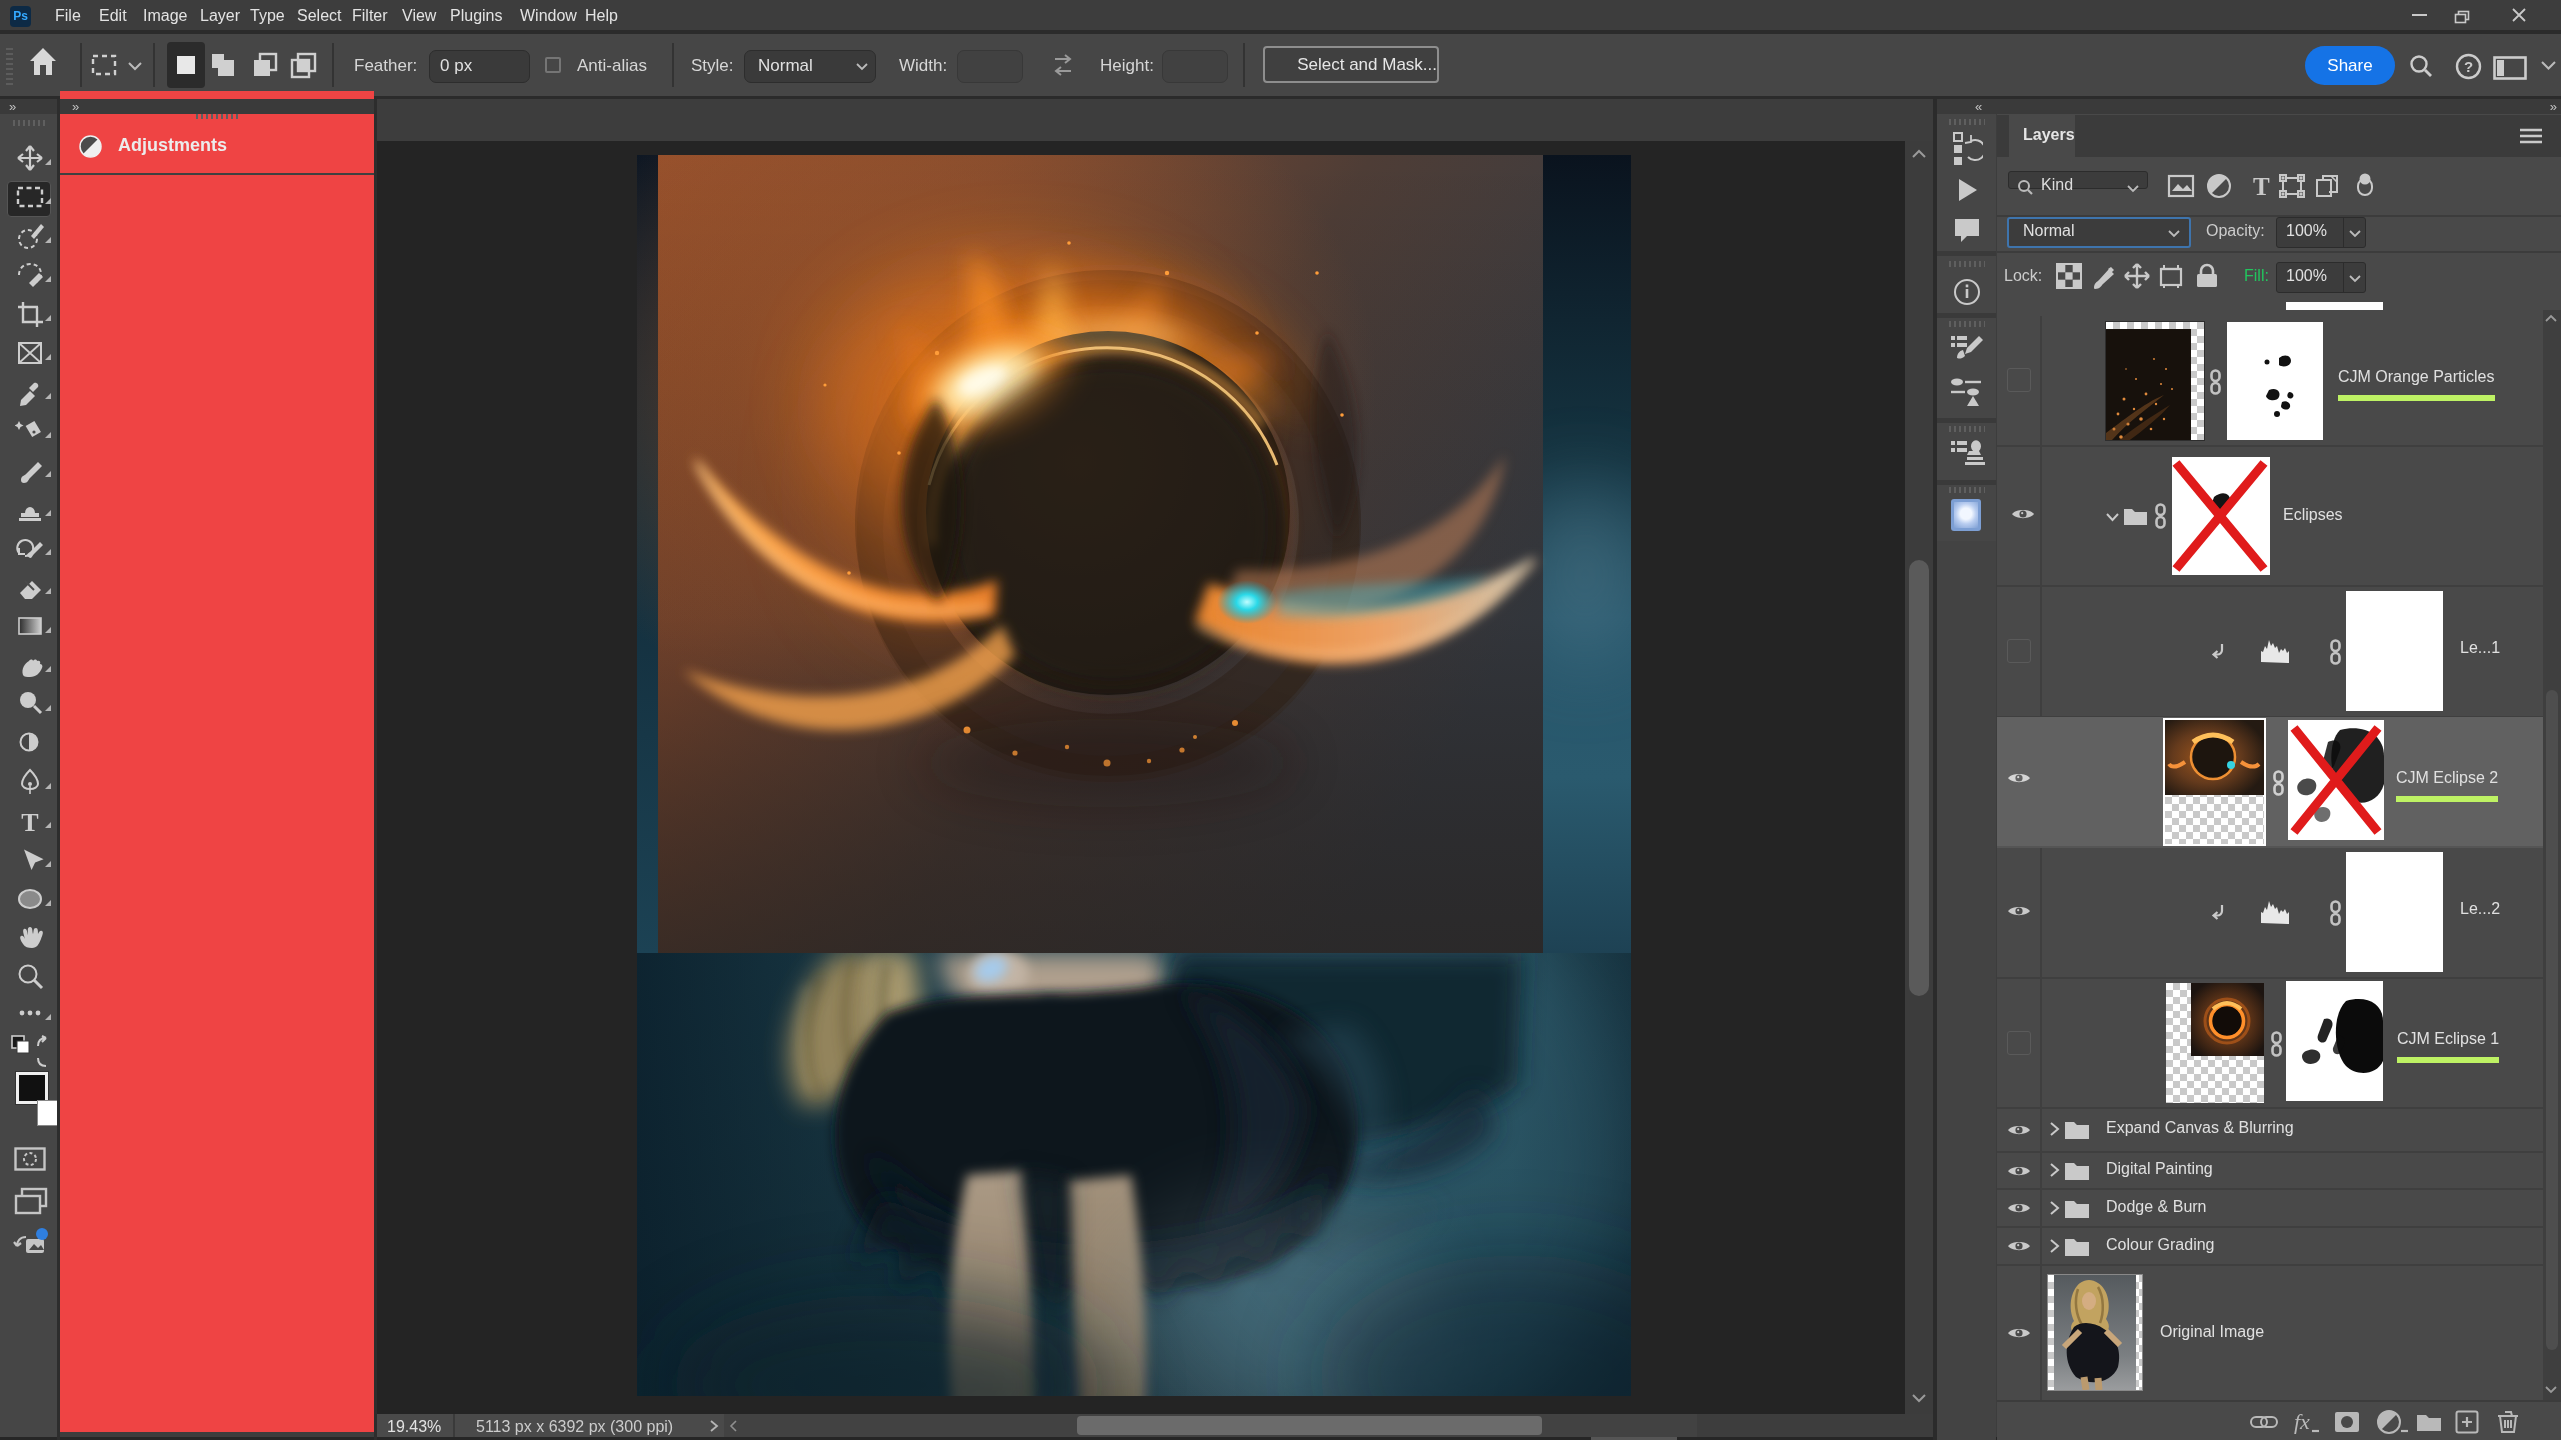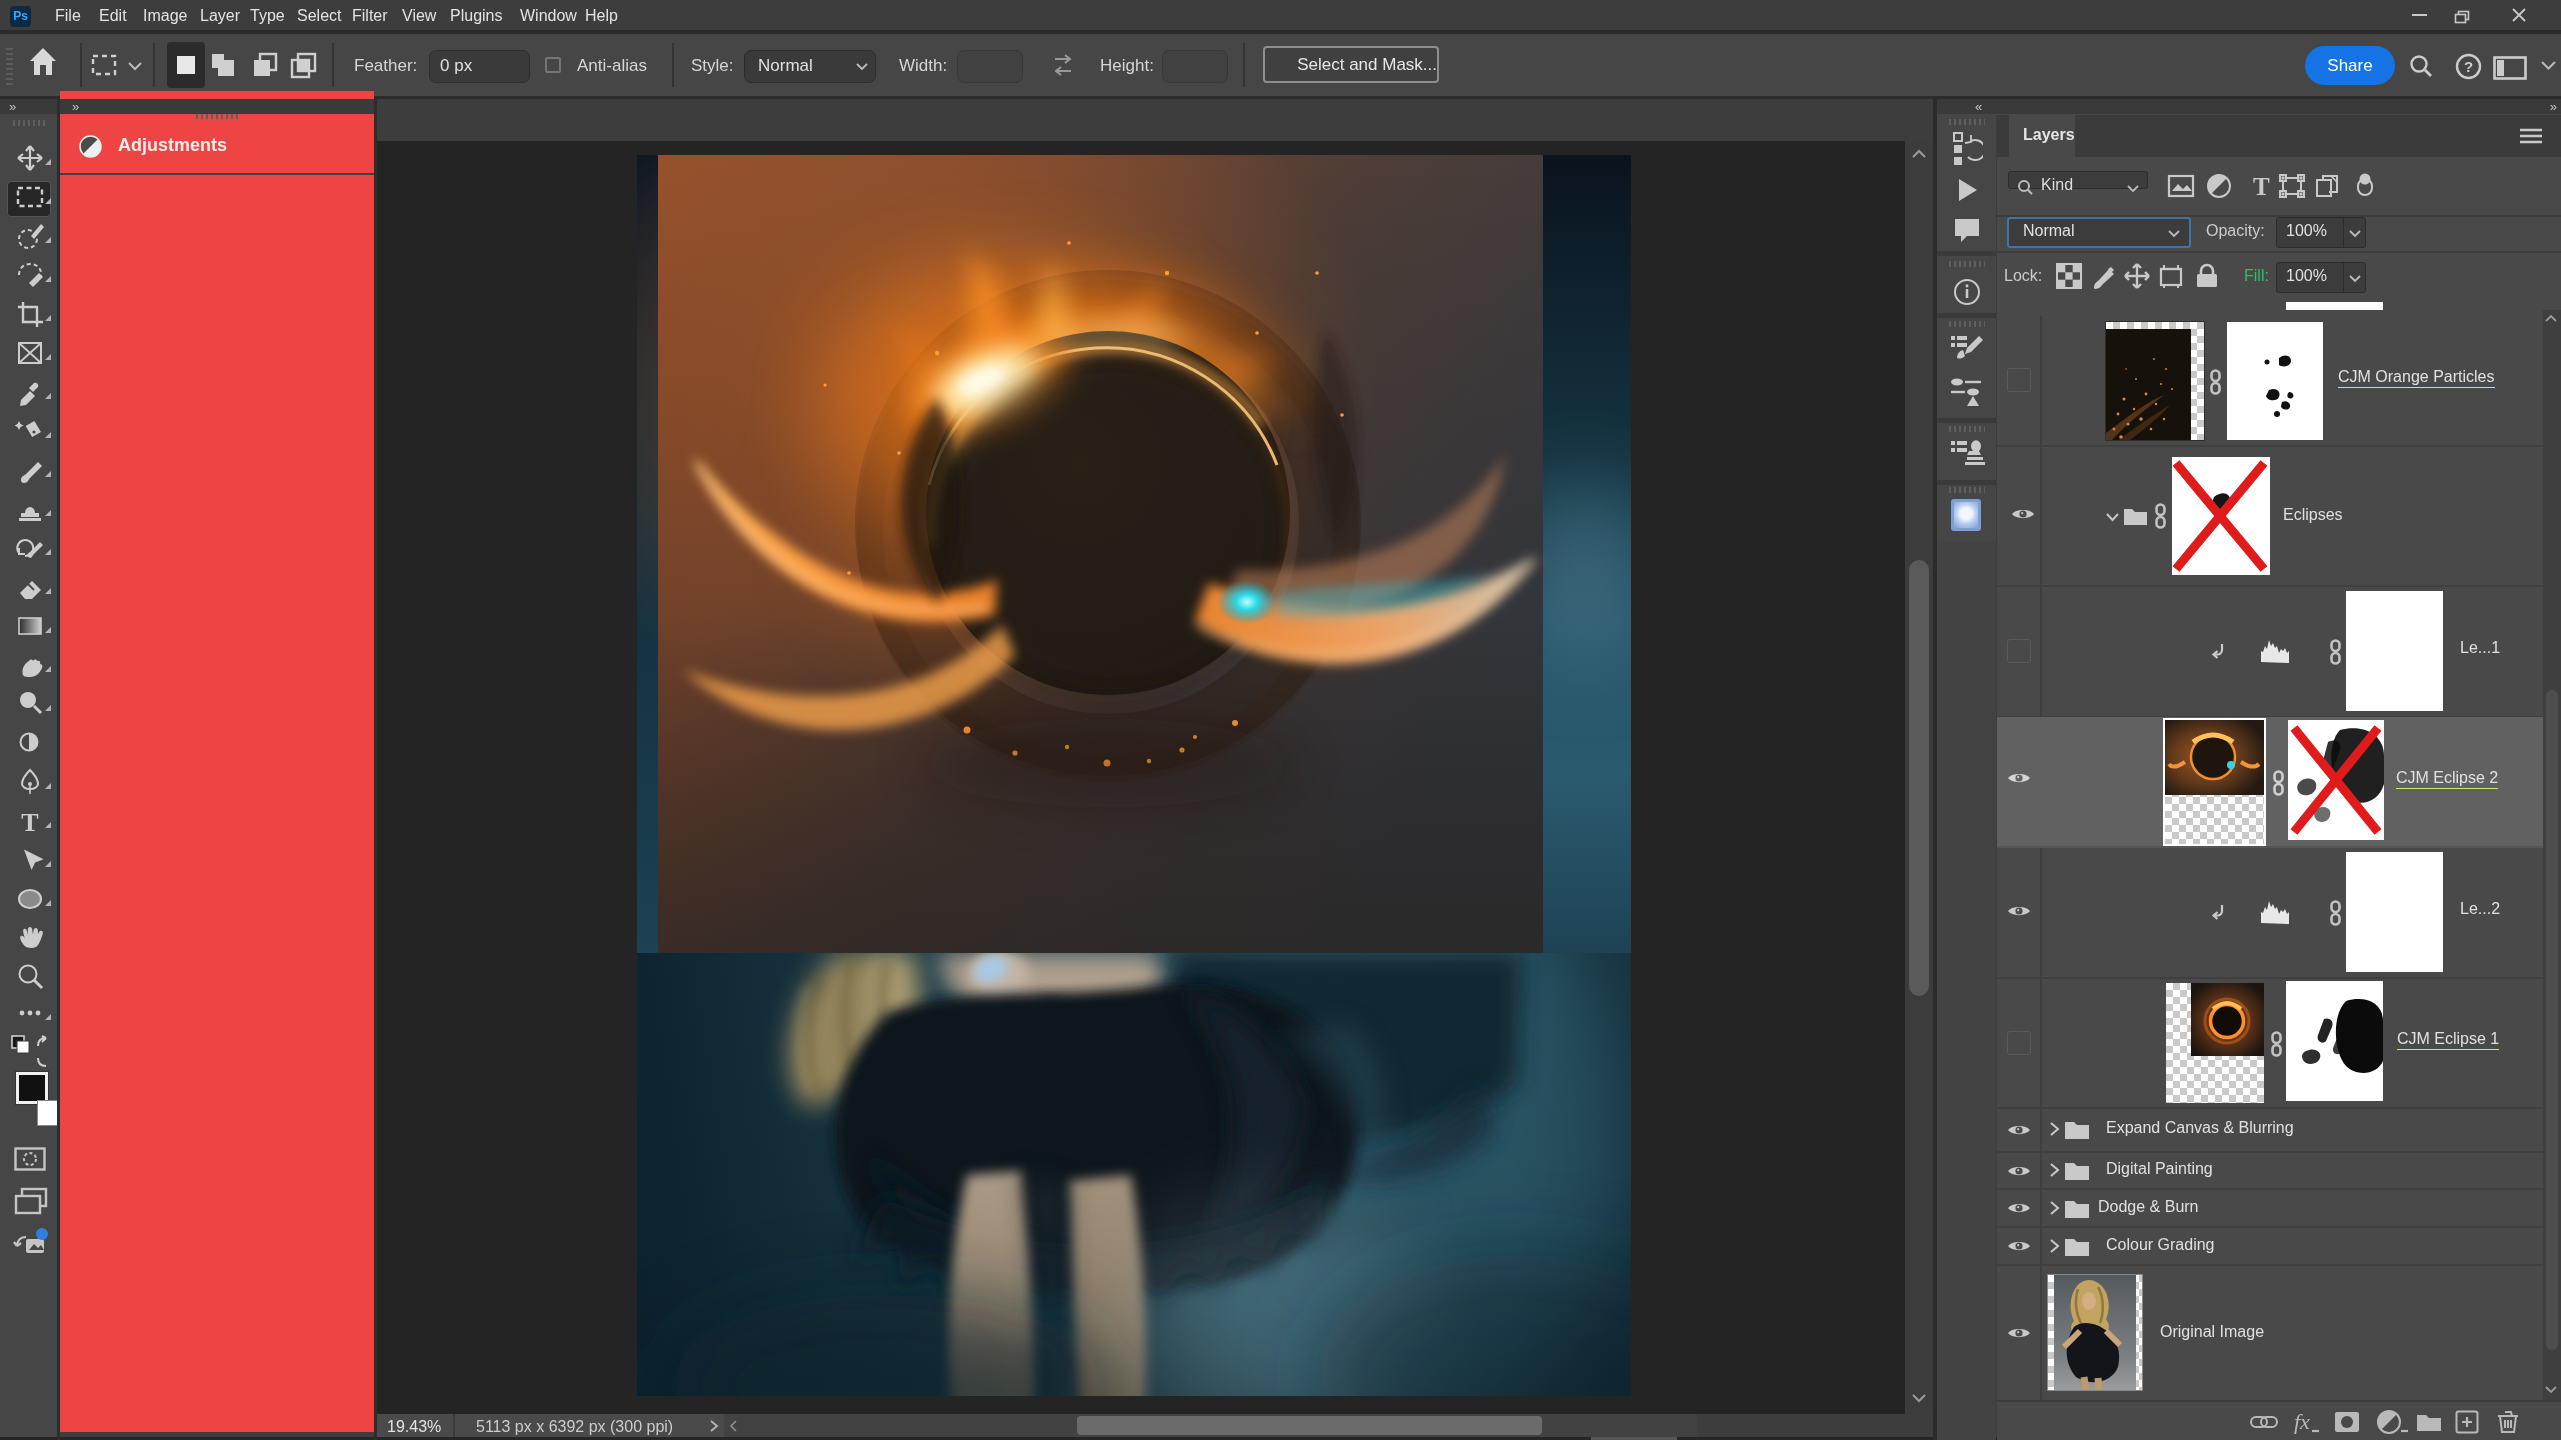--- a/index.html
+++ b/index.html
@@ -31,21 +31,21 @@
 #botstrip{position:absolute;left:0px;top:1437px;width:2561px;height:3px;background:#262626}
 
 #rgap{position:absolute;left:1933px;top:99px;width:4px;height:1341px;background:#2b2b2b}
 #icol{position:absolute;left:1937px;top:99px;width:59px;height:1341px;background:#464646}
 #lpanel{position:absolute;left:1997px;top:99px;width:564px;height:1341px;background:#494949}
 .hdots{position:absolute;height:6px;width:52px;background-image:repeating-linear-gradient(90deg,#5f5f5f 0 2px,transparent 2px 5px)}
 .checker{background-color:#ffffff;background-image:linear-gradient(45deg,#c9c9c9 25%,transparent 25%,transparent 75%,#c9c9c9 75%),linear-gradient(45deg,#c9c9c9 25%,transparent 25%,transparent 75%,#c9c9c9 75%);background-position:0 0,7px 7px;background-size:14px 14px}
 .lrow{position:absolute;left:0;width:564px}
 .rowdiv{position:absolute;left:0;width:564px;height:2px;background:#3f3f3f}
 .llab{position:absolute;font-size:16px;color:#e0e0e0;white-space:nowrap}
-.ulab{border-bottom:1px solid #bef264;padding-bottom:1px}
+.ulab{border-bottom:6px solid #bef264;padding-bottom:9px}
 .eyebox{position:absolute;left:10px;width:24px;height:24px;border:1px solid #5a5a5a;border-radius:3px}
 </style>
 </head>
 <body>
 <div id="app">
 
 <div id="menubar">
   <div id="pslogo">Ps</div>
   <div class="mi" style="left:55px">File</div>
   <div class="mi" style="left:99px">Edit</div>
@@ -985,21 +985,21 @@
             <path d="M1 8 C5 2.5 19 2.5 23 8 C19 13.5 5 13.5 1 8 Z" fill="#c9c9c9"></path>
             <circle cx="12" cy="8" r="3.6" fill="#494949"></circle>
             <circle cx="11.2" cy="7.2" r="1.1" fill="#c9c9c9"></circle>
           </svg>
       <svg class="abs" style="left:52px;top:11px" width="11" height="16" viewBox="0 0 11 16">
             <path d="M2 2 L9 8 L2 14" fill="none" stroke="#c9c9c9" stroke-width="2"></path>
           </svg>
       <svg class="abs" style="left:67px;top:9px" width="26" height="21" viewBox="0 0 26 21">
             <path d="M1 3 h9 l3 3 h12 v14 h-24 Z" fill="#c9c9c9"></path>
           </svg>
-      <div class="llab" style="left:101px;top:9px">Dodge &amp; Burn</div>
+      <div class="llab" style="left:109px;top:9px">Dodge &amp; Burn</div>
       <div class="rowdiv" style="top:37px"></div>
     </div>
     <div class="lrow" style="top:911px;height:38px">
       <svg class="abs" style="left:10px;top:11px" width="24" height="16" viewBox="0 0 24 16">
             <path d="M1 8 C5 2.5 19 2.5 23 8 C19 13.5 5 13.5 1 8 Z" fill="#c9c9c9"></path>
             <circle cx="12" cy="8" r="3.6" fill="#494949"></circle>
             <circle cx="11.2" cy="7.2" r="1.1" fill="#c9c9c9"></circle>
           </svg>
       <svg class="abs" style="left:52px;top:11px" width="11" height="16" viewBox="0 0 11 16">
             <path d="M2 2 L9 8 L2 14" fill="none" stroke="#c9c9c9" stroke-width="2"></path>

